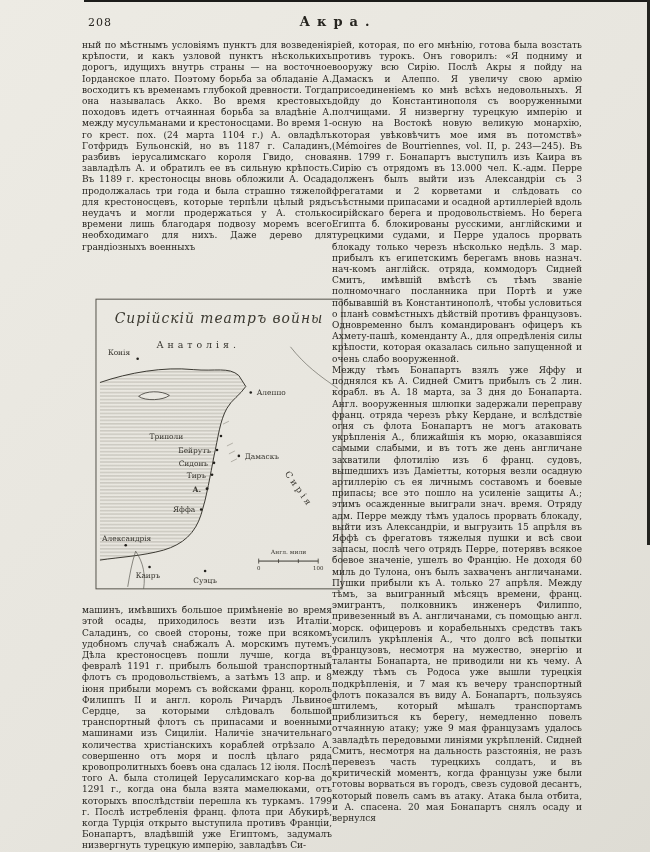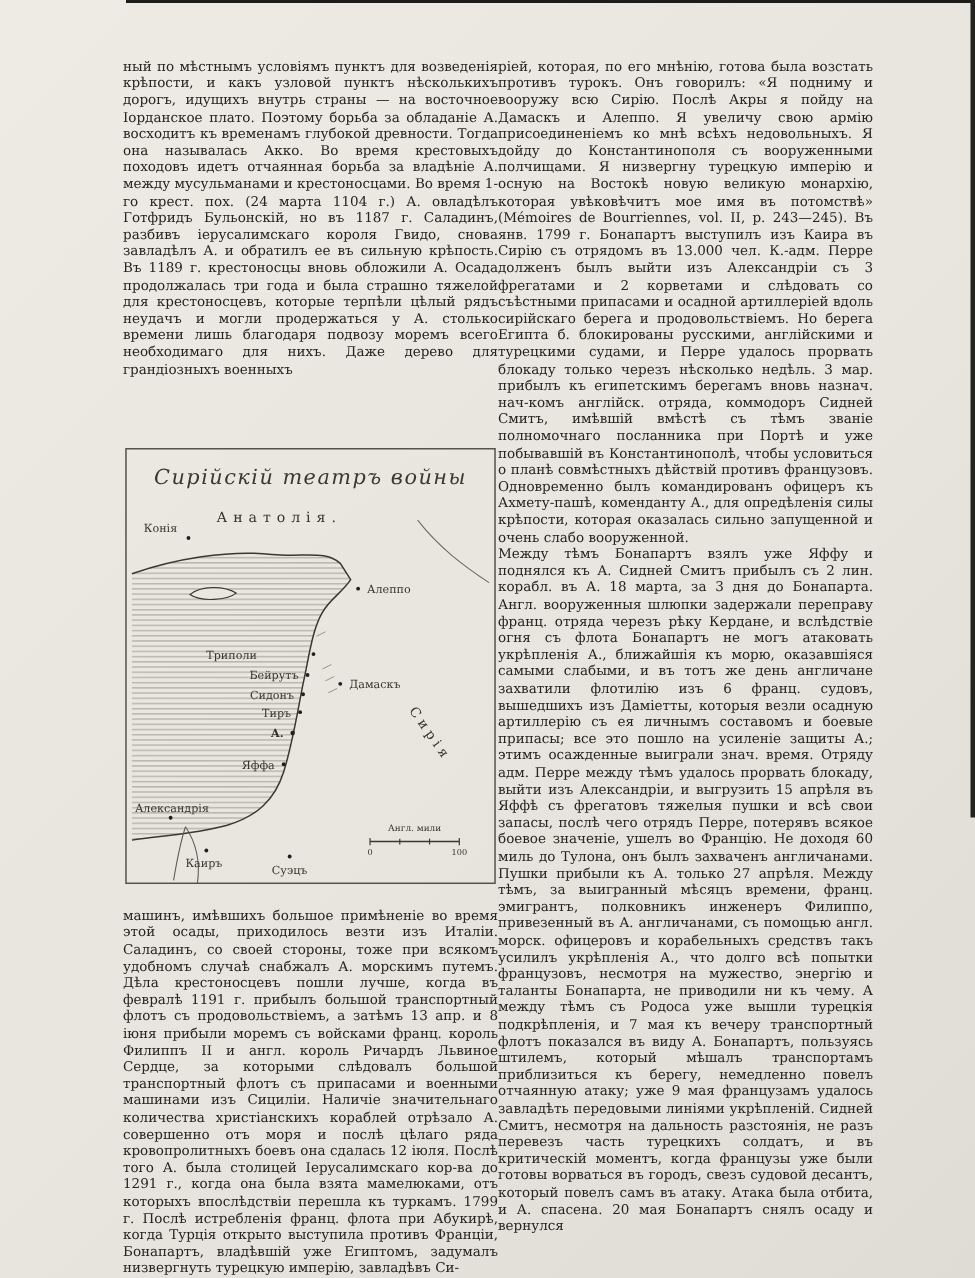--- a/index.html
+++ b/index.html
@@ -10,36 +10,40 @@
   }
   .scan-top{position:absolute;top:0;left:84px;right:0;height:2px;background:#1c1c1a;}
   .scan-right{position:absolute;top:0;right:0;width:3px;height:545px;background:#23231f;}
   .header{position:absolute;top:14px;left:82px;width:512px;height:20px;}
   .pageno{position:absolute;left:6px;top:2px;font-size:11px;letter-spacing:1px;}
   .title{position:absolute;left:0;right:0;top:0;text-align:center;font-size:13px;font-weight:bold;letter-spacing:7px;}
   .columns{position:absolute;top:40px;left:82px;width:516px;display:flex;gap:0;}
   .col{width:250px;font-size:9px;line-height:11.2px;text-align:justify;}
   .col p{margin:0;}
   .col p.tall{min-height:252px;}
-  figure{margin:4px 0 8px 0;padding:0;width:250px;}
+  figure{margin:4px 0 8px 12px;padding:0;width:250px;}
   svg text{font-family:"DejaVu Serif", serif;fill:#35332c;}
   .map-script{font-style:italic;font-size:14px;letter-spacing:1px;fill:#3a382f;}
   .map-region{font-size:9.5px;letter-spacing:4px;}
   .map-label{font-size:7.5px;}
   .map-label-big{font-size:9px;letter-spacing:3px;}
   .map-scale{font-size:6px;}
   .map-num{font-size:5.5px;}
 </style>
 </head>
 <body>
 
 <div class="page">
   <div class="scan-top"></div>
   <div class="scan-right"></div>
 
+  <div class="header">
+    <span class="pageno">208</span>
+    <span class="title">Акра.</span>
+  </div>
 
   <div class="columns">
     <div class="col">
       <p class="tall">ный по мѣстнымъ условіямъ пунктъ для возведенія крѣпости, и какъ узловой пунктъ нѣсколькихъ дорогъ, идущихъ внутрь страны — на восточное Іорданское плато. Поэтому борьба за обладаніе А. восходитъ къ временамъ глубокой древности. Тогда она называлась Акко. Во время крестовыхъ походовъ идетъ отчаянная борьба за владѣніе А. между мусульманами и крестоносцами. Во время 1-го крест. пох. (24 марта 1104 г.) А. овладѣлъ Готфридъ Бульонскій, но въ 1187 г. Саладинъ, разбивъ іерусалимскаго короля Гвидо, снова завладѣлъ А. и обратилъ ее въ сильную крѣпость. Въ 1189 г. крестоносцы вновь обложили А. Осада продолжалась три года и была страшно тяжелой для крестоносцевъ, которые терпѣли цѣлый рядъ неудачъ и могли продержаться у А. столько времени лишь благодаря подвозу моремъ всего необходимаго для нихъ. Даже дерево для грандіозныхъ военныхъ</p>
 
       <figure>
         <svg width="250" height="298" viewBox="0 0 252 298">
           <defs>
             <pattern id="sea" width="6" height="3.5" patternUnits="userSpaceOnUse">
               <line x1="0" y1="1.7" x2="6" y2="1.7" stroke="#9a968b" stroke-width="0.6"></line>

